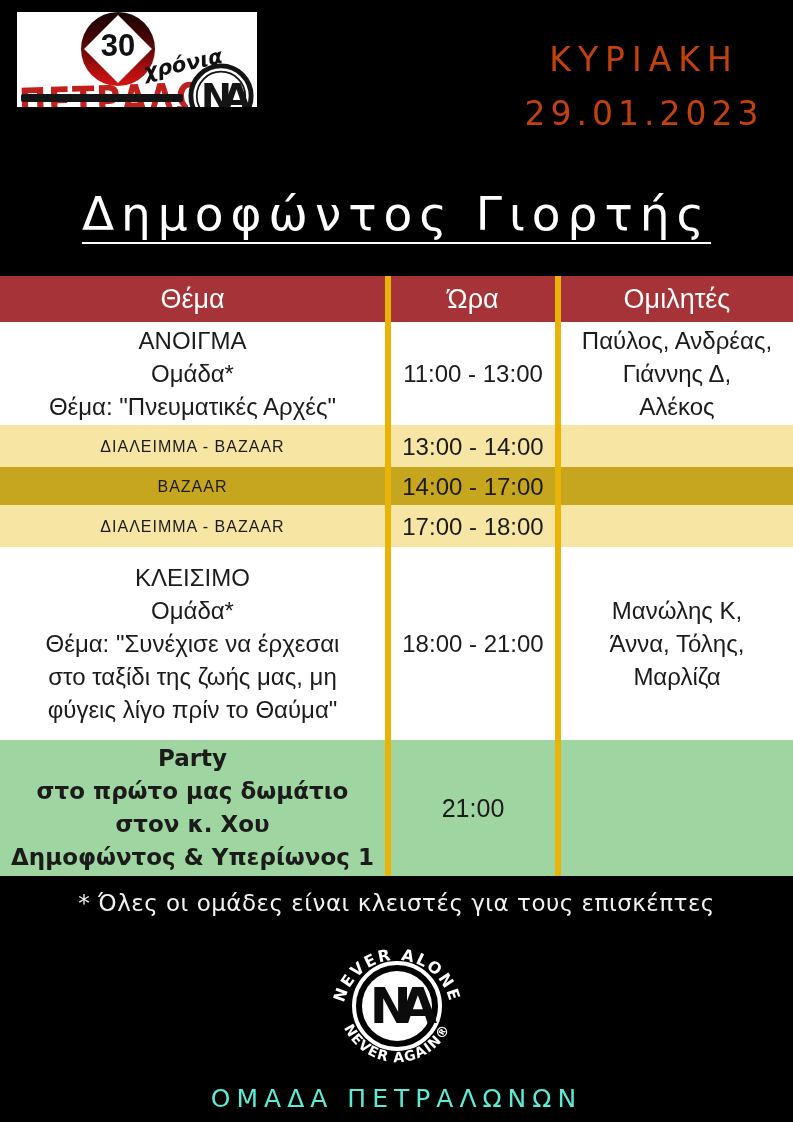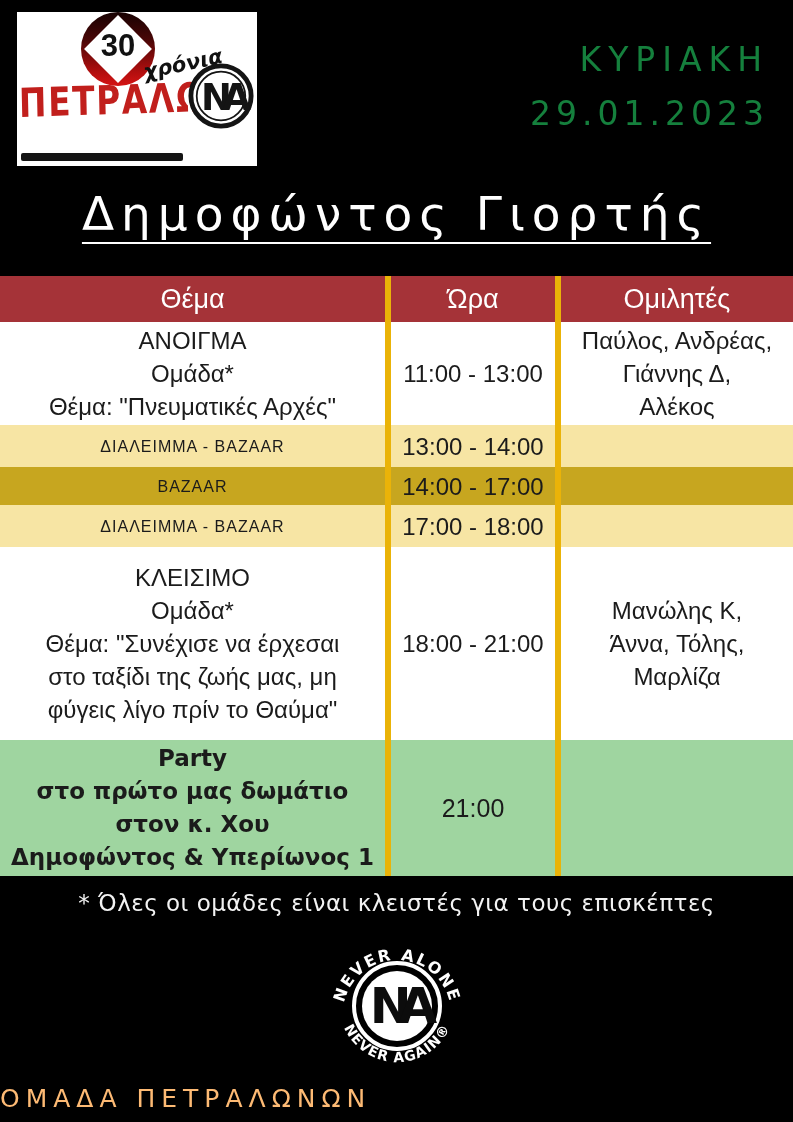--- a/index.html
+++ b/index.html
@@ -8,21 +8,21 @@
   }
   *{margin:0;padding:0;box-sizing:border-box;}
   html,body{background:#000;}
   .poster{
     position:relative;width:793px;height:1122px;background:#000;
     overflow:hidden;font-family:"DejaVu Sans",sans-serif;margin:0 auto;
   }
   
   .top-bar{position:relative;height:150px;}
   .logo-box{
-    position:absolute;left:17px;top:12px;width:240px;height:154px;
+    position:absolute;left:17px;top:12px;width:240px;height:95px;
     background:#fff;overflow:hidden;
   }
   .circle30{
     position:absolute;left:64px;top:0px;width:74px;height:74px;border-radius:50%;
     background:linear-gradient(180deg,#170202 0%,#4a0606 38%,#b40f0f 82%,#d51414 100%);
   }
   .diamond{
     position:absolute;left:13px;top:13px;width:48px;height:48px;background:#fff;
     transform:rotate(45deg);
   }
@@ -36,21 +36,21 @@
     font-family:"DejaVu Sans",sans-serif;
   }
   .petralo{
     position:absolute;left:2px;top:68px;font-size:40px;font-weight:bold;color:#c11f1c;
     transform:scale(.82,1) rotate(-1.5deg);transform-origin:left center;
     letter-spacing:2px;white-space:nowrap;
   }
   .logo-bar{position:absolute;left:4px;bottom:5px;width:162px;height:8px;background:#141414;border-radius:2px;}
   .na-small{position:absolute;right:2px;top:50px;}
   .date-block{
-    position:absolute;right:24px;top:40px;width:250px;text-align:right;color:#15803d;
+    position:absolute;right:24px;top:40px;width:250px;text-align:center;color:#c2410c;
   }
   .date-day{font-size:33px;letter-spacing:7px;font-weight:400;}
   .date-date{font-size:33px;letter-spacing:5px;margin-top:15px;font-weight:400;}
   
   .title{
     color:#fff;text-align:center;font-size:47px;font-weight:400;letter-spacing:7px;
     margin-top:24px;height:102px;line-height:80px;
     text-decoration:underline;text-decoration-thickness:2px;text-underline-offset:12px;
   }
   
@@ -86,21 +86,21 @@
     font-family:"DejaVu Sans",sans-serif;font-weight:bold;font-size:23px;line-height:33px;
   }
   .row-party .cell-time{font-size:25px;}
   .cell-time{font-size:25px;}
   tbody tr:nth-child(5) .cell-time{font-weight:500;}
   
   .note{
     color:#f3f3f3;text-align:center;font-size:23px;margin-top:14px;letter-spacing:.5px;
   }
   .seal-wrap{text-align:center;margin-top:10px;}
-  .footer{color:#fdba74;margin-top:2px;}
+  .footer{color:#5eead4;text-align:center;margin-top:2px;}
   .footer-group{font-size:25px;letter-spacing:6px;}
 </style>
 </head>
 <body>
 
 <div class="poster">
 
   <div class="top-bar">
     <div class="logo-box">
       <div class="circle30">

